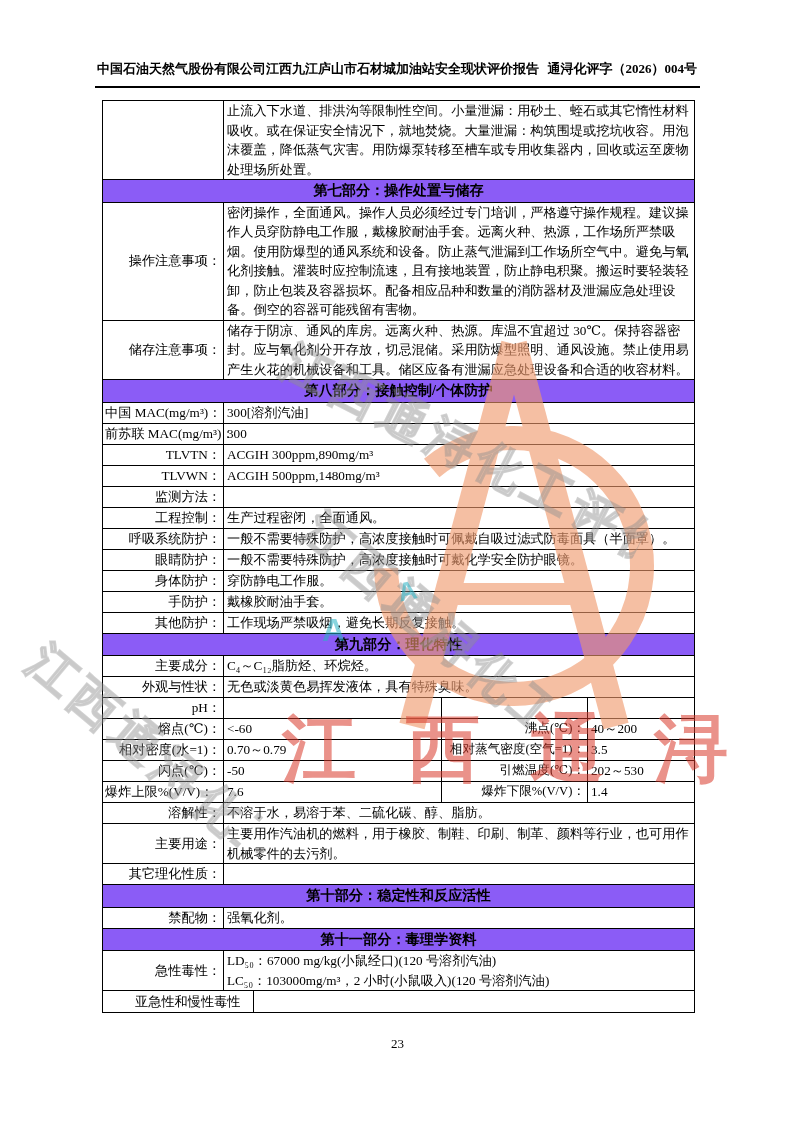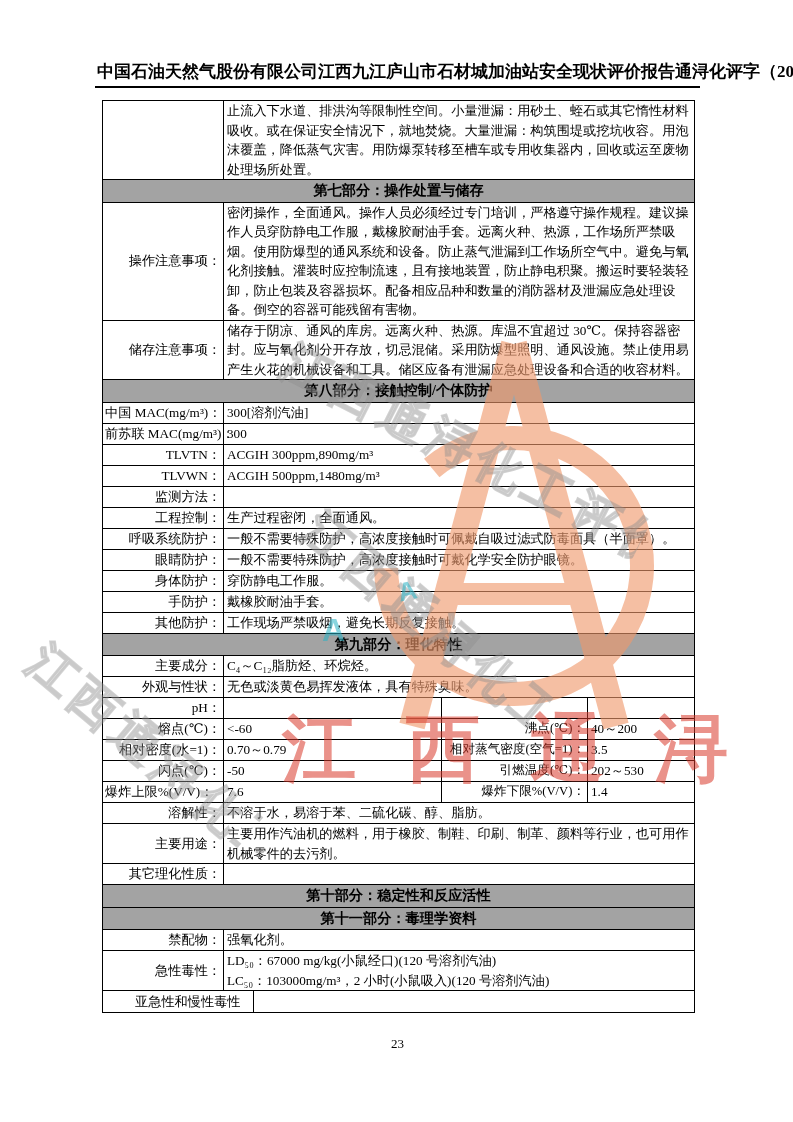--- a/index.html
+++ b/index.html
@@ -8,36 +8,36 @@
     width:793px;height:1122px;
     background:#ffffff;
     overflow:hidden;
     font-family:"Liberation Serif","DejaVu Serif",serif;
     color:#000;
   }
   
   .header{
     position:absolute;left:97px;top:60px;width:600px;
     display:flex;justify-content:space-between;align-items:flex-end;
-    font-weight:bold;font-size:17px;white-space:nowrap;
+    font-weight:bold;font-size:13px;white-space:nowrap;
   }
   .header-rule{
     position:absolute;left:95px;top:86px;width:605px;
     border-top:2px solid #000;
   }
   
   .msds-table{
     position:absolute;left:102px;top:100px;width:591px;
     border:1px solid #000;
     font-size:13.2px;line-height:19.5px;
   }
   .trow{display:flex;border-bottom:1px solid #000;min-height:21px;box-sizing:border-box;}
   .trow:last-child{border-bottom:none;margin-left:30px;}
   .trow.section{
-    background:#a3a3a3;justify-content:center;align-items:center;
+    background:#8b5cf6;justify-content:center;align-items:center;
     font-weight:bold;font-size:14.2px;padding:1px 0;
   }
   .cell{box-sizing:border-box;display:flex;align-items:center;padding:0 3px;min-width:0;}
   .lbl{
     width:121px;flex:none;border-right:1px solid #000;
     justify-content:flex-end;text-align:right;white-space:nowrap;padding:0 2px;
   }
   .lbl.left{justify-content:flex-start;text-align:left;}
   .val{flex:1;white-space:pre-line;}
   .r4 .c1{width:121px;flex:none;border-right:1px solid #000;justify-content:flex-end;text-align:right;white-space:nowrap;padding:0 2px;}
@@ -199,26 +199,26 @@
         <div class="cell lbl">主要用途：</div>
         <div class="cell val">主要用作汽油机的燃料，用于橡胶、制鞋、印刷、制革、颜料等行业，也可用作机械零件的去污剂。</div>
       </div>
       <div class="trow r2">
         <div class="cell lbl">其它理化性质：</div>
         <div class="cell val"></div>
       </div>
       <div class="trow section">
         <span>第十部分：稳定性和反应活性</span>
       </div>
-      <div class="trow section">
-        <span>第十一部分：毒理学资料</span>
-      </div>
       <div class="trow r2">
         <div class="cell lbl">禁配物：</div>
         <div class="cell val">强氧化剂。</div>
+      </div>
+      <div class="trow section">
+        <span>第十一部分：毒理学资料</span>
       </div>
       <div class="trow r2">
         <div class="cell lbl">急性毒性：</div>
         <div class="cell val">LD₅₀：67000 mg/kg(小鼠经口)(120 号溶剂汽油)
 LC₅₀：103000mg/m³，2 小时(小鼠吸入)(120 号溶剂汽油)</div>
       </div>
       <div class="trow r2">
         <div class="cell lbl left">亚急性和慢性毒性</div>
         <div class="cell val"></div>
       </div>

